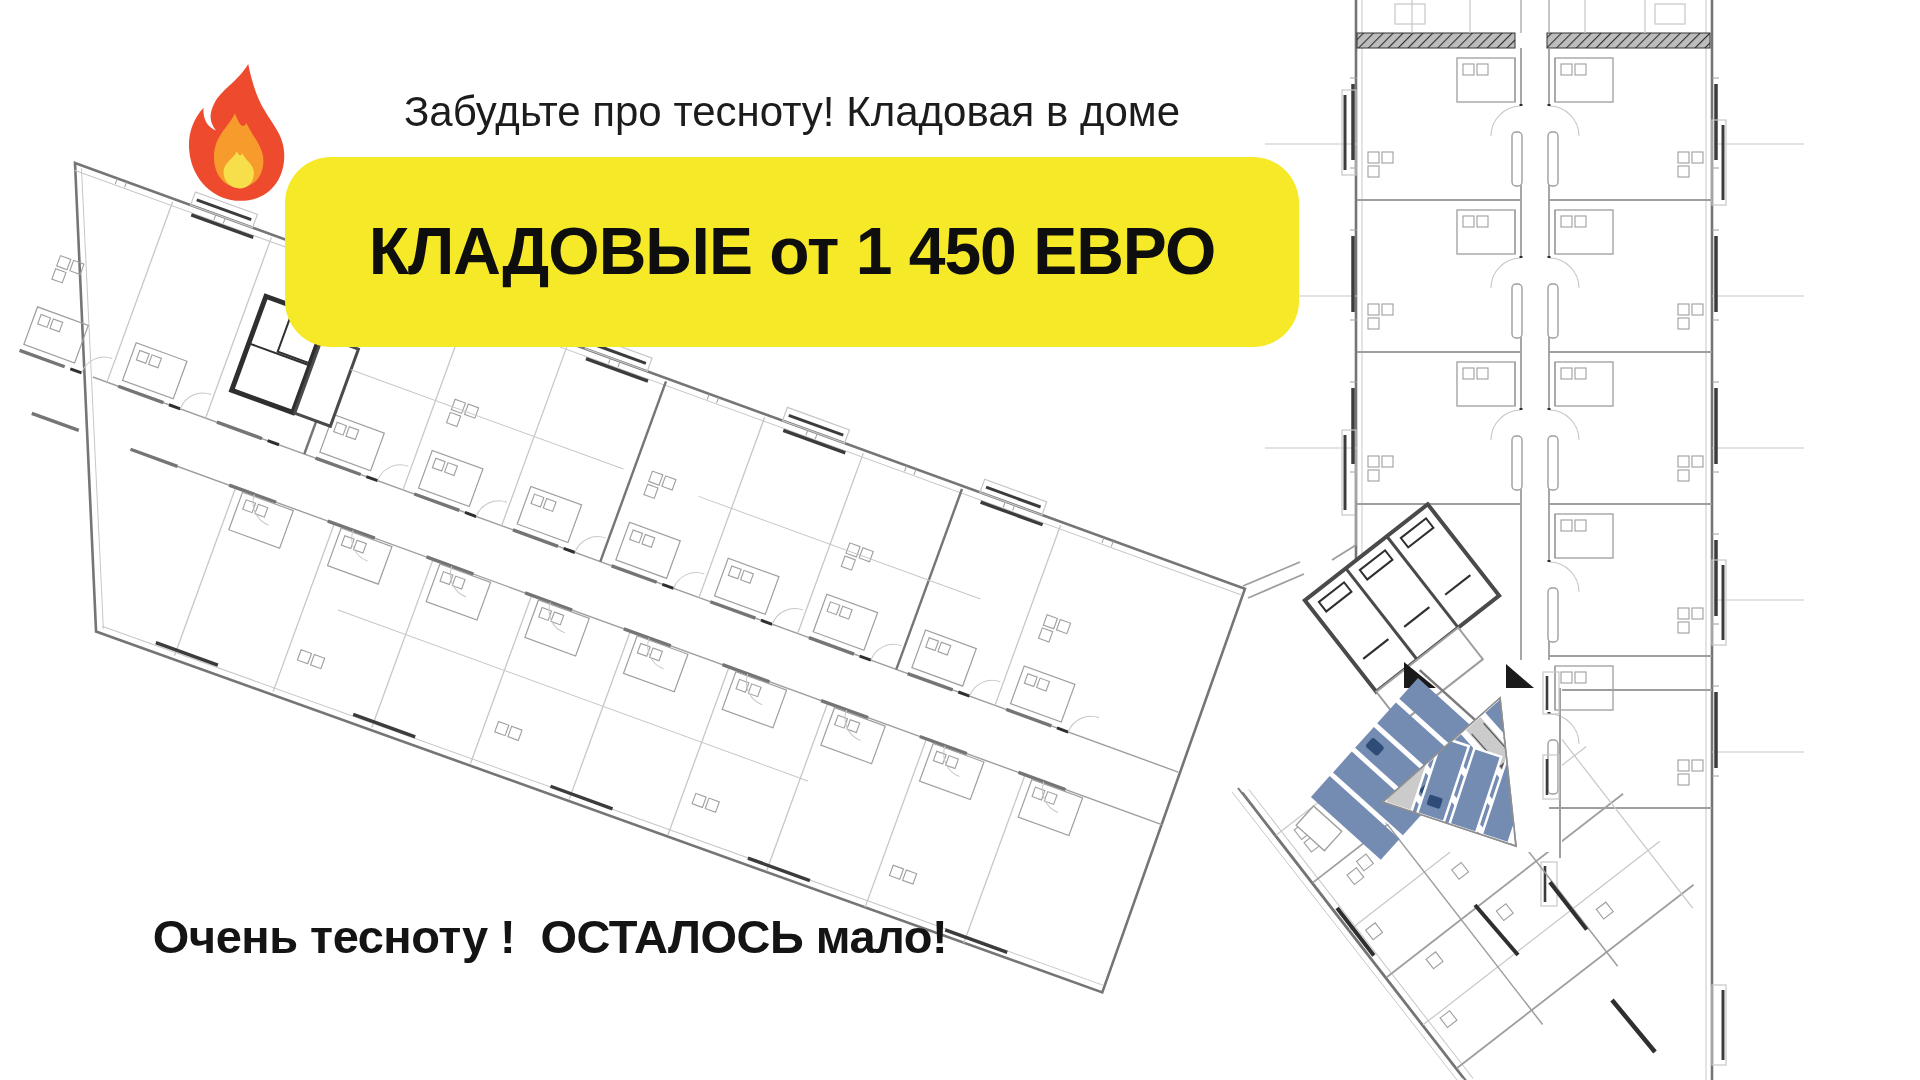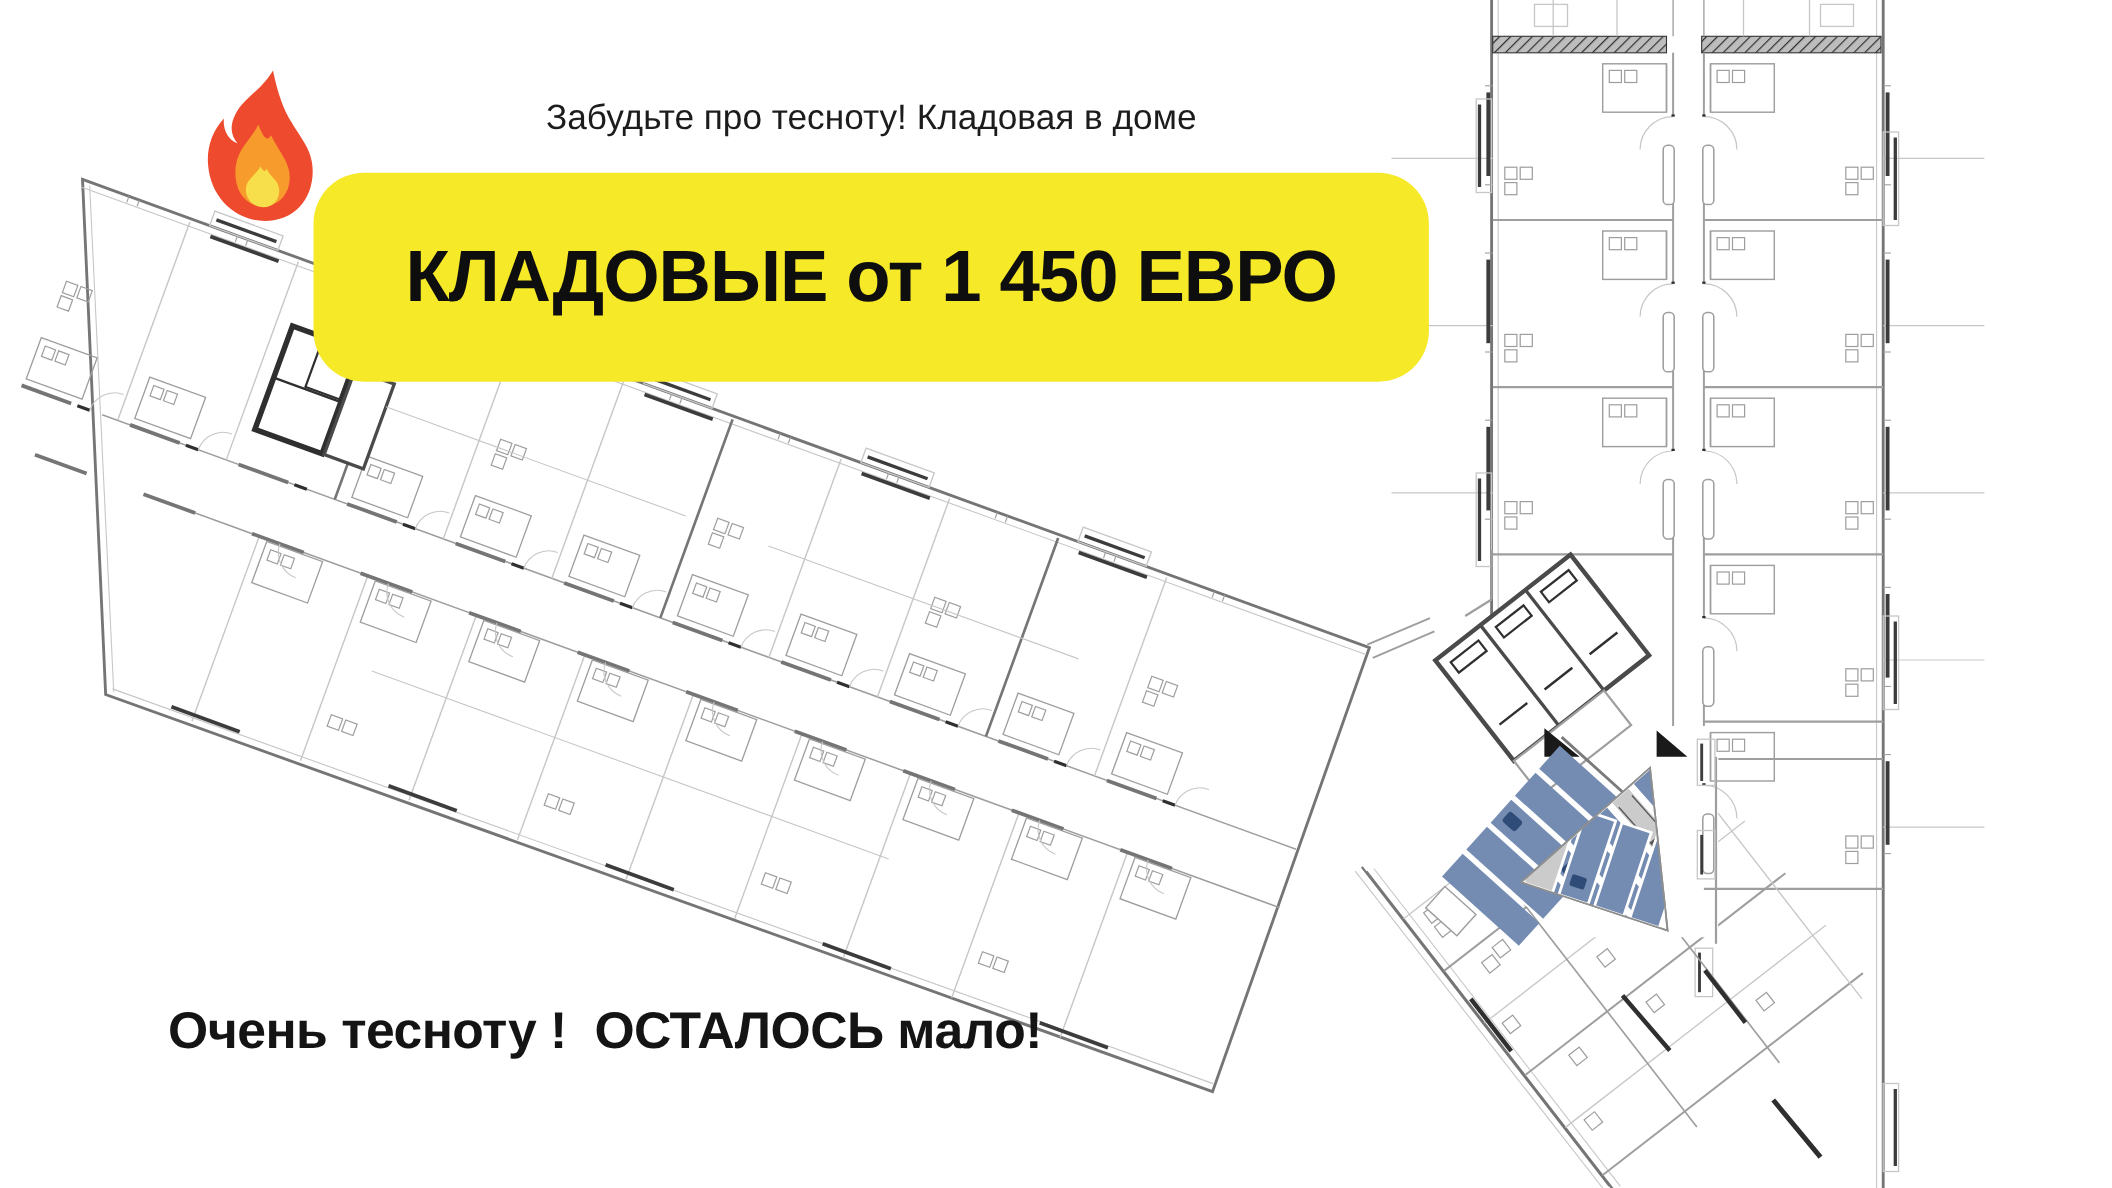--- a/index.html
+++ b/index.html
@@ -1,21 +1,21 @@
 <!DOCTYPE html>
 <html><head>
 <meta charset="utf-8">
 <style>
   html,body{margin:0;padding:0;background:#fff;}
   .stage{position:relative;width:1920px;height:1080px;overflow:hidden;background:#fff;
          font-family:"Liberation Sans",sans-serif;}
   .stage svg.plan{position:absolute;left:0;top:0;}
   .flame{position:absolute;left:176px;top:62px;width:114px;height:156px;}
   .caption{position:absolute;left:286px;top:88px;width:1012px;text-align:center;
-           font-weight:400;font-size:32px;line-height:1.15;letter-spacing:0;}
+           font-weight:400;font-size:42px;line-height:1.15;letter-spacing:0;}
   .banner{position:absolute;left:285px;top:157px;width:1014px;height:190px;border-radius:46px;
           display:flex;flex-direction:row;align-items:center;justify-content:center;}
   .banner .hl{font-weight:700;font-size:66px;line-height:1.18;letter-spacing:-1px;white-space:pre;}
   .closing{position:absolute;left:110px;top:790px;width:880px;text-align:center;
            font-weight:700;font-size:47px;line-height:1.25;letter-spacing:-0.5px;white-space:pre-wrap;}
 </style>
 </head>
 <body>
 
 <div class="stage">

